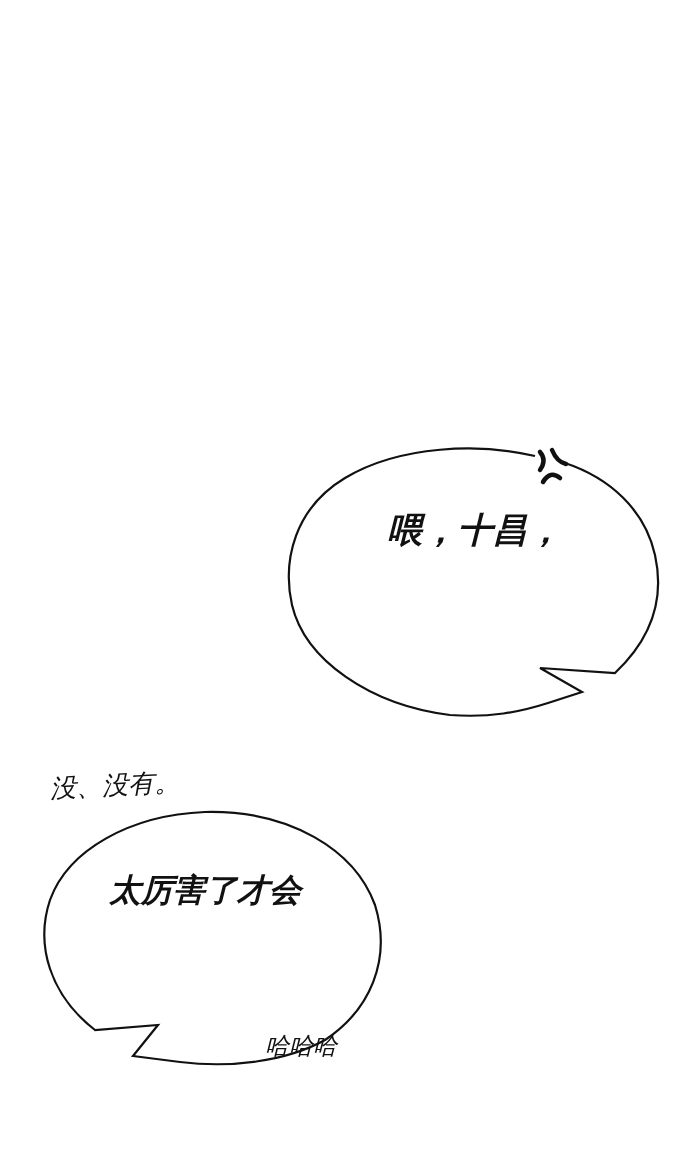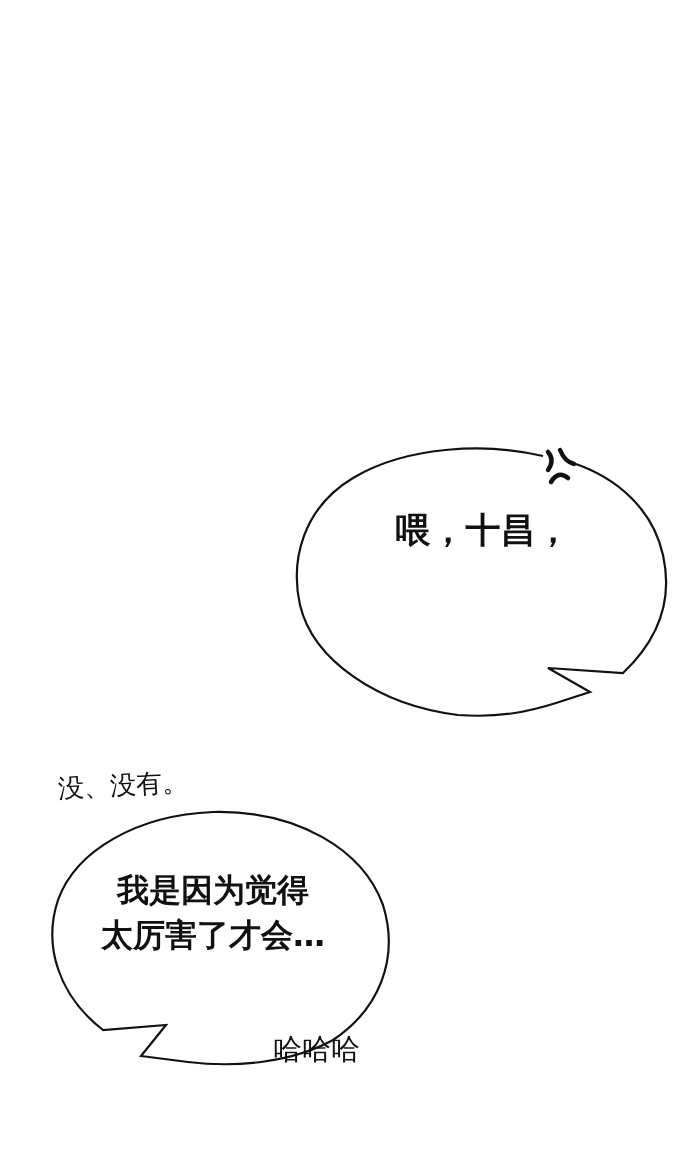--- a/index.html
+++ b/index.html
@@ -1,17 +1,17 @@
 <!DOCTYPE html>
 <html><head>
 <meta charset="utf-8">
 <style>
   html, body { margin:0; padding:0; background:#ffffff; }
   body { width:690px; height:1169px; position:relative; overflow:hidden; font-family:"DejaVu Sans", sans-serif; }
-  .canvas { position:absolute; left:8px; top:0; width:612px; height:1169px; }
+  .canvas { position:absolute; left:0; top:0; width:612px; height:1169px;font-style:italic; }
   .bubble-text { position:absolute; text-align:center; font-weight:bold; color:#111; font-family:"DejaVu Sans", sans-serif; }
   .bubble-text div { white-space:nowrap; }
   .hand { position:absolute; color:#111; font-family:"DejaVu Sans", sans-serif; white-space:nowrap; }
 </style>
 </head>
 <body>
 
 <div class="canvas">
   <svg width="690" height="1169" viewBox="0 0 690 1169" style="position:absolute;left:0;top:0">
 
@@ -43,18 +43,17 @@
          Z" fill="#fff" stroke="#111" stroke-width="2.2"></path>
   </svg>
 
   <div class="bubble-text" style="left:300px; top:508px; width:350px; font-size:35px; line-height:45px;">
     <div>喂，十昌，</div>
   </div>
 
   <div class="hand" style="left:50px; top:768px; font-size:26px; transform:rotate(-3deg);">没、没有。</div>
 
   <div class="bubble-text" style="left:60px; top:868px; width:290px; font-size:32px; line-height:45px;">
-    <div>我是因为觉得</div>
-    <div>太厉害了才会…</div>
+    <div>太厉害了才会</div>
   </div>
 
-  <div class="hand" style="left:265px; top:1030px; font-size:29px;">哈哈哈</div>
+  <div class="hand" style="left:265px; top:1030px; font-size:24px;">哈哈哈</div>
 </div>
 
 </body></html>

